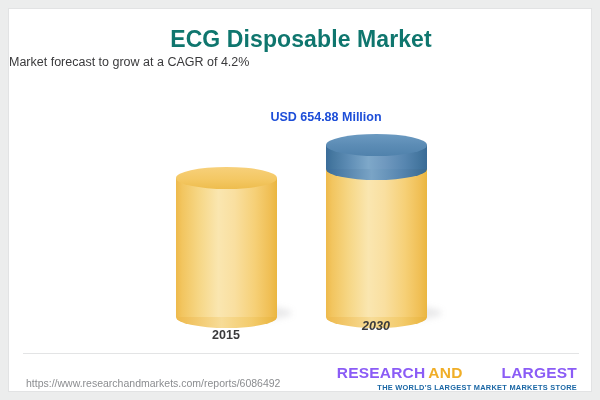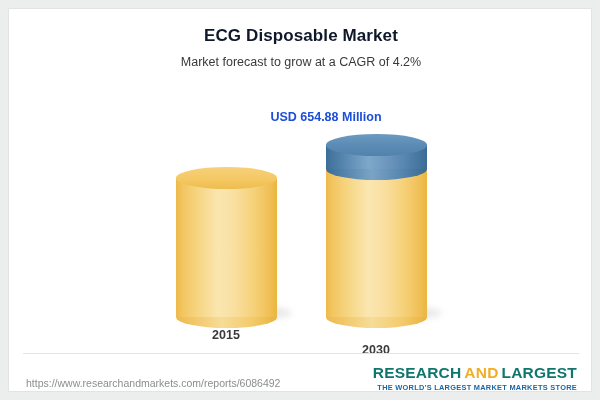--- a/index.html
+++ b/index.html
@@ -34,31 +34,31 @@
     overflow: hidden;
   }
 
   
   .chart-title {
     position: absolute;
     left: 0;
     top: 17px;
     width: 584px;
     text-align: center;
-    font-size: 17px;
-    font-weight: bold;
-    color: #0f172a;
+    font-size: 23px;
+    font-weight: bold;
+    color: #0f766e;
     letter-spacing: 0.1px;
   }
   .chart-subtitle {
     position: absolute;
     left: 0;
     top: 46px;
     width: 584px;
-    text-align: center;
+    text-align: left;
     font-size: 12.5px;
     font-weight: normal;
     color: #3a3a3c;
   }
 
   
   .plot {
     position: absolute;
     left: 0;
     top: 0;
@@ -176,21 +176,21 @@
     top: 356px;
     text-align: right;
   }
   .logo-main {
     font-size: 15.5px;
     font-weight: bold;
     letter-spacing: 0.2px;
     white-space: nowrap;
     line-height: 1.05;
   }
-  .logo-blue { color: #0f766e; }
+  .logo-blue { color: #8b5cf6; margin-left: 36px; }
   .logo-gold { color: #f0ae27; }
   .logo-tag {
     margin-top: 2px;
     font-size: 7.4px;
     font-weight: bold;
     color: #1b67a5;
     letter-spacing: 0.28px;
     white-space: nowrap;
   }
 </style>
@@ -224,21 +224,21 @@
         <div class="cyl-cap cap-bottom" style="top: 137px; height: 22px;"></div>
         <div class="cyl-body" style="top: 0px; height: 148px;"></div>
       </div>
 
       <div class="cyl seg-blue" style="left: 317px; top: 125px; width: 101px; height: 46px;">
         <div class="cyl-cap cap-bottom" style="top: 24px; height: 22px;"></div>
         <div class="cyl-body" style="top: 11px; height: 24px;"></div>
         <div class="cyl-cap cap-top" style="top: 0px; height: 22px;"></div>
       </div>
 
-      <div class="cat-label" style="left: 287px; top: 334px;">2030</div>
+      <div class="cat-label" style="left: 287px; top: 310px; font-style: italic;">2030</div>
 
     </div>
 
     <div class="footer-divider"></div>
 
     <div class="footer-url">https://www.researchandmarkets.com/reports/6086492</div>
 
     <div class="logo">
       <div class="logo-main"><span class="logo-blue">RESEARCH</span><span class="logo-gold" style="margin:0 3px;">AND</span><span class="logo-blue">LARGEST</span></div>
       <div class="logo-tag">THE WORLD'S LARGEST MARKET MARKETS STORE</div>

